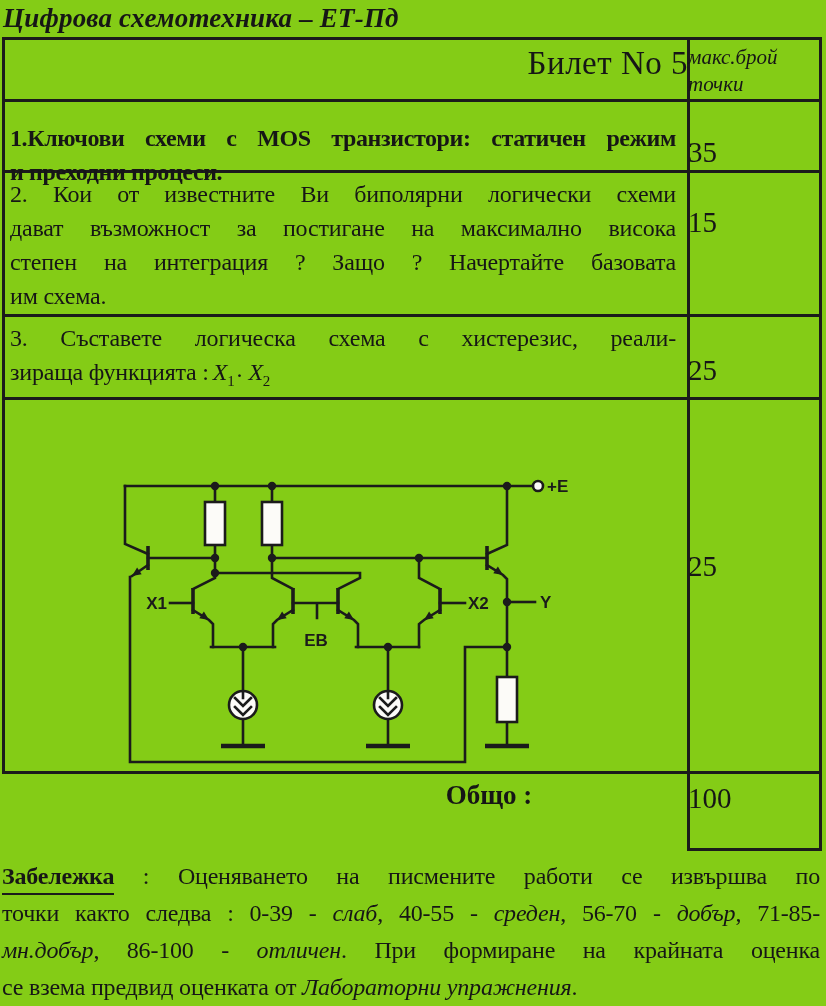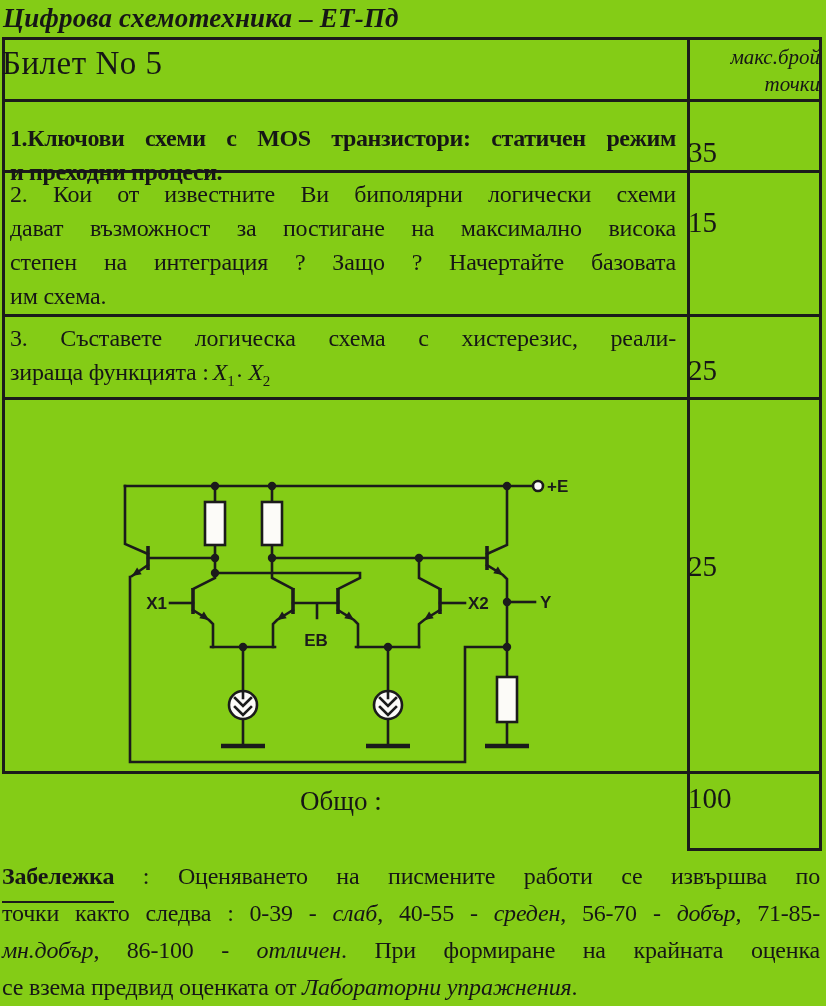--- a/index.html
+++ b/index.html
@@ -4,41 +4,41 @@
 <style>
   html,body{margin:0;padding:0;background:#ffffff;}
   .sheet{position:relative;width:826px;height:1006px;background:#84cc16;
          font-family:"Liberation Serif",serif;color:#161616;overflow:hidden;}
   .ln{position:absolute;background:#1b1b1b;}
   
   .course-title{position:absolute;left:3px;top:3px;width:406px;
     font-style:italic;font-weight:600;font-size:27px;letter-spacing:.2px;
     border-bottom:2.6px solid #1b1b1b;padding-bottom:4px;}
   
-  .ticket-title{position:absolute;left:2px;top:45px;width:686px;text-align:left;
+  .ticket-title{position:absolute;left:2px;top:45px;width:686px;text-align:right;
     font-size:33px;letter-spacing:.5px;}
-  .pts-header{position:absolute;left:688px;top:44px;width:132px;text-align:right;
+  .pts-header{position:absolute;left:688px;top:44px;width:132px;text-align:left;
     font-style:italic;font-size:21px;line-height:27px;}
   
   .q{position:absolute;left:10px;width:666px;font-size:24px;line-height:34px;letter-spacing:-.2px;}
   .q.b1{font-weight:700;letter-spacing:-.4px;margin-top:18px;}
   .qline{text-align:justify;text-align-last:justify;}
   .qline.end{text-align-last:left;}
   .math i{font-style:italic;font-family:"Liberation Serif",serif;padding-left:4px;}
   .math sub{font-size:15px;}
   .mdot{display:inline-block;vertical-align:-3px;padding:0 1px;}
   
   .pts{position:absolute;left:688px;width:132px;font-size:29px;}
-  .total-label{position:absolute;left:300px;top:780px;width:378px;text-align:left;
-    font-weight:400;font-size:27px;margin-top:6px;}
+  .total-label{position:absolute;left:300px;top:780px;width:378px;text-align:center;
+    font-weight:700;font-size:27px;}
   
   .note{position:absolute;left:2px;top:858px;width:818px;font-size:24px;line-height:37px;letter-spacing:-.2px;}
   .nline{text-align:justify;text-align-last:justify;}
   .nline.end{text-align-last:left;}
-  .note .lbl{font-weight:700;border-bottom:2.4px solid #1b1b1b;padding-bottom:12px;}
+  .note .lbl{font-weight:700;border-bottom:2.4px solid #1b1b1b;padding-bottom:4px;}
   .note i{}
   
   .circuit{position:absolute;left:88px;top:466px;width:600px;height:302px;}
   .w{stroke:#1b1b1b;stroke-width:2.6;fill:none;stroke-linecap:square;}
   .bar{stroke:#1b1b1b;stroke-width:3.6;fill:none;stroke-linecap:butt;}
   .gnd{stroke:#1b1b1b;stroke-width:4.6;fill:none;stroke-linecap:butt;}
   .dot{fill:#1b1b1b;}
   .ah{fill:#1b1b1b;stroke:none;}
   .rb{stroke:#1b1b1b;stroke-width:2.6;fill:#fcfbf8;}
   .term{stroke:#1b1b1b;stroke-width:2.6;fill:#fcfbf8;}

